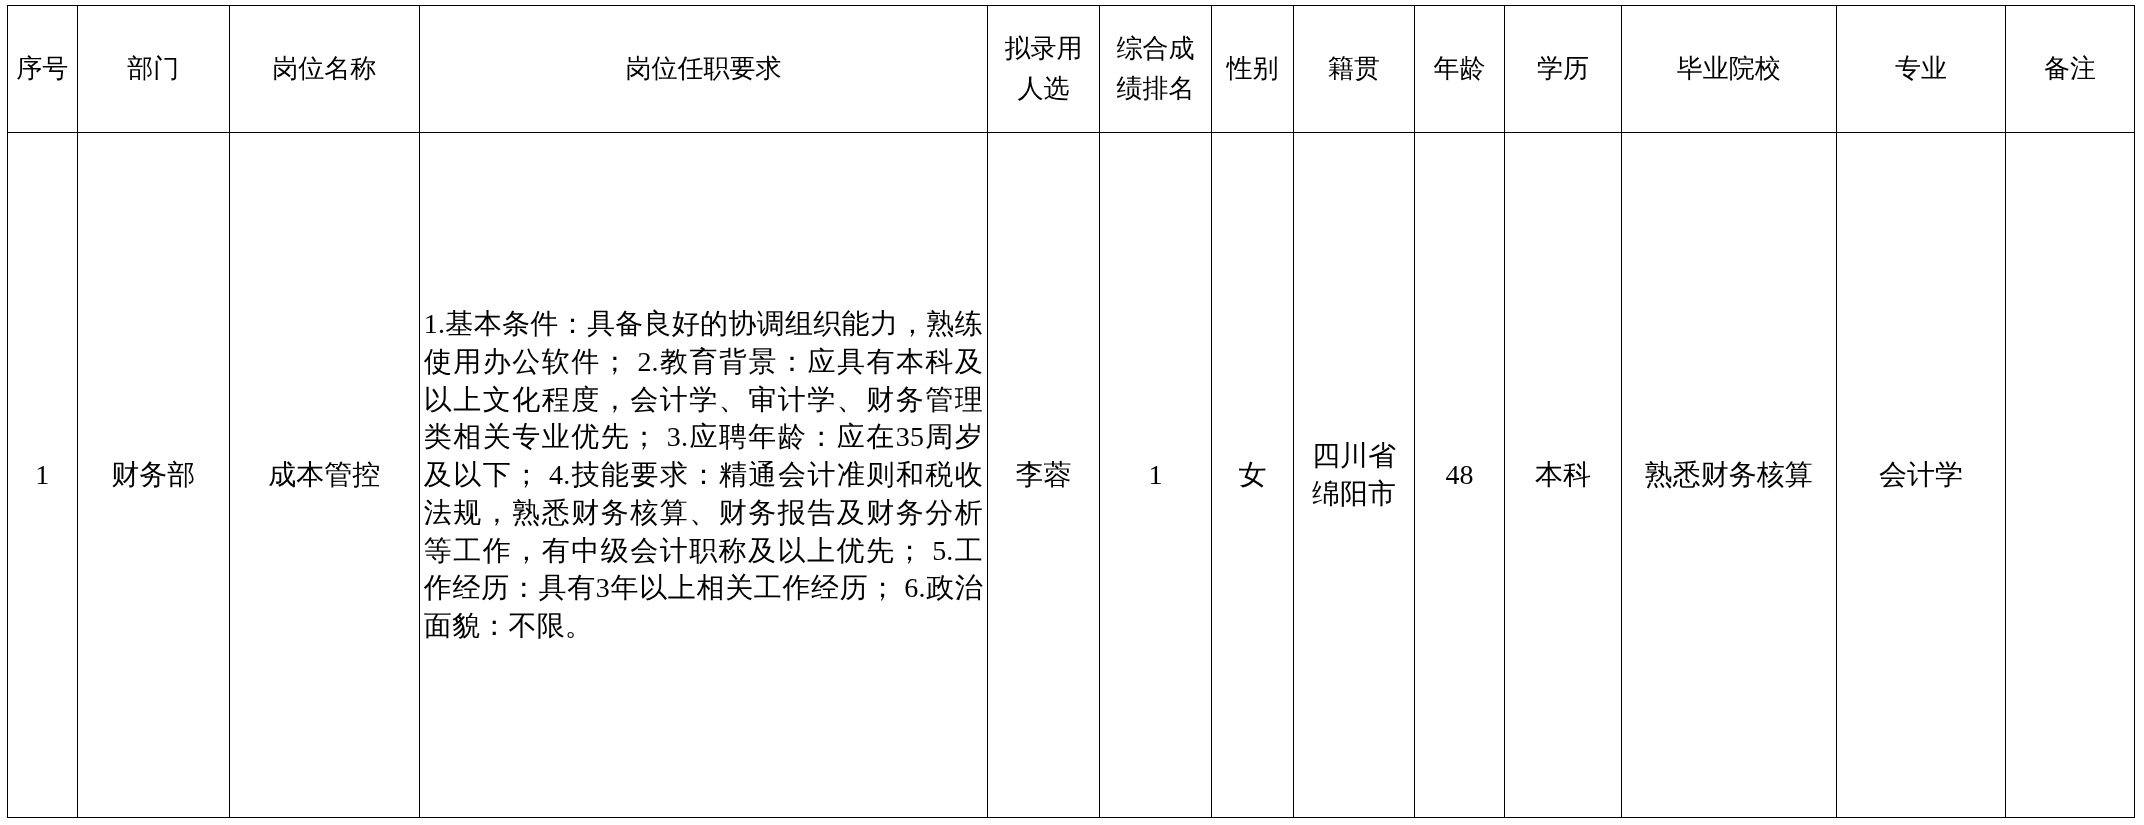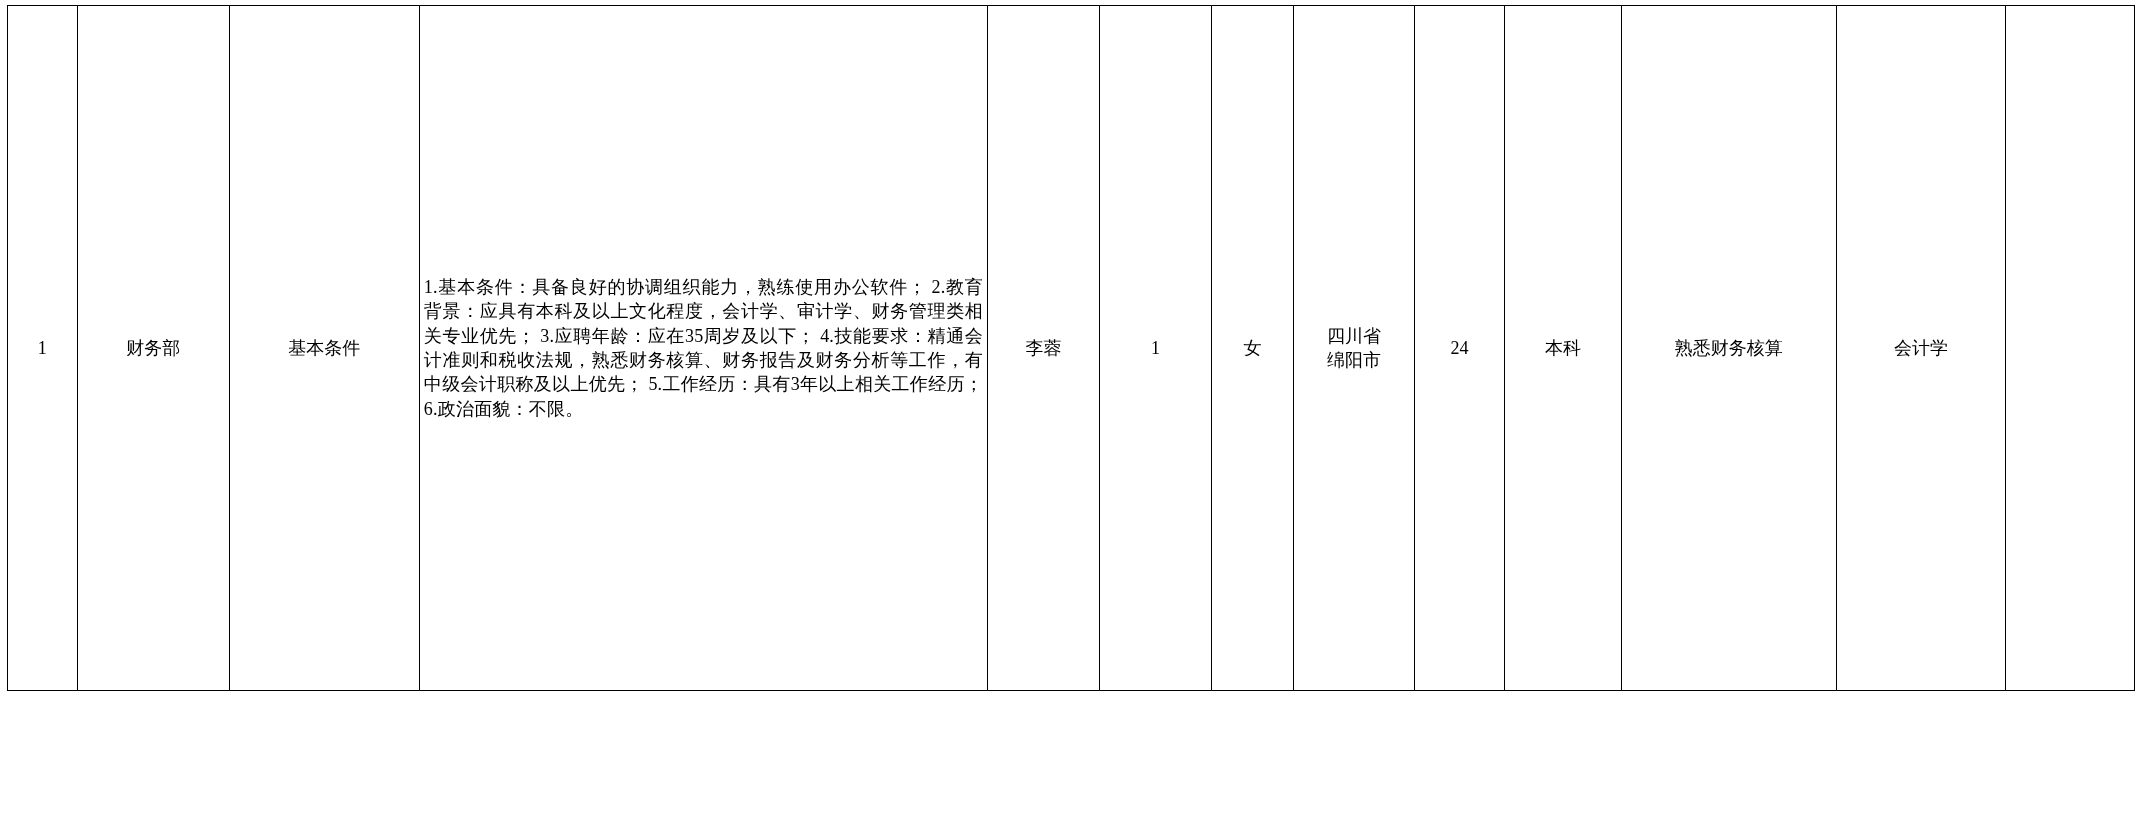--- a/index.html
+++ b/index.html
@@ -24,21 +24,21 @@
     border-collapse: collapse;
     table-layout: fixed;
     margin-left: 7px;
     margin-top: 5px;
     width: 2128px;
   }
   table.recruit-table td {
     border: 1px solid #000000;
     text-align: center;
     vertical-align: middle;
-    font-size: 18px;
+    font-size: 28px;
     line-height: 1.35;
     padding: 2px 4px;
     font-family: "Liberation Serif", "DejaVu Serif", serif;
   }
   
   tr.header-row td {
     height: 122px;
     font-size: 26px;
   }
   tr.header-row td.two-line {
@@ -93,35 +93,56 @@
       <col class="c-rank">
       <col class="c-gender">
       <col class="c-home">
       <col class="c-age">
       <col class="c-edu">
       <col class="c-school">
       <col class="c-major">
       <col class="c-remark">
     </colgroup>
     <tbody>
+      <tr class="header-row">
+        <td>序号</td>
+        <td>部门</td>
+        <td>岗位名称</td>
+        <td>岗位任职要求</td>
+        <td class="two-line">
+          <div>拟录用</div>
+          <div>人选</div>
+        </td>
+        <td class="two-line">
+          <div>综合成</div>
+          <div>绩排名</div>
+        </td>
+        <td>性别</td>
+        <td>籍贯</td>
+        <td>年龄</td>
+        <td>学历</td>
+        <td>毕业院校</td>
+        <td>专业</td>
+        <td>备注</td>
+      </tr>
       <tr class="body-row">
         <td>1</td>
         <td>财务部</td>
-        <td>基本条件</td>
+        <td>成本管控</td>
         <td class="requirement">
           <span class="req-text">1.基本条件：具备良好的协调组织能力，熟练使用办公软件；  2.教育背景：应具有本科及以上文化程度，会计学、审计学、财务管理类相关专业优先；  3.应聘年龄：应在35周岁及以下；  4.技能要求：精通会计准则和税收法规，熟悉财务核算、财务报告及财务分析等工作，有中级会计职称及以上优先；  5.工作经历：具有3年以上相关工作经历；  6.政治面貌：不限。</span>
         </td>
         <td>李蓉</td>
         <td>1</td>
         <td>女</td>
         <td class="hometown">
           <div>四川省</div>
           <div>绵阳市</div>
         </td>
-        <td>24</td>
+        <td>48</td>
         <td>本科</td>
         <td>熟悉财务核算</td>
         <td>会计学</td>
         <td></td>
       </tr>
     </tbody>
   </table>
 </div>
 
 </body></html>

